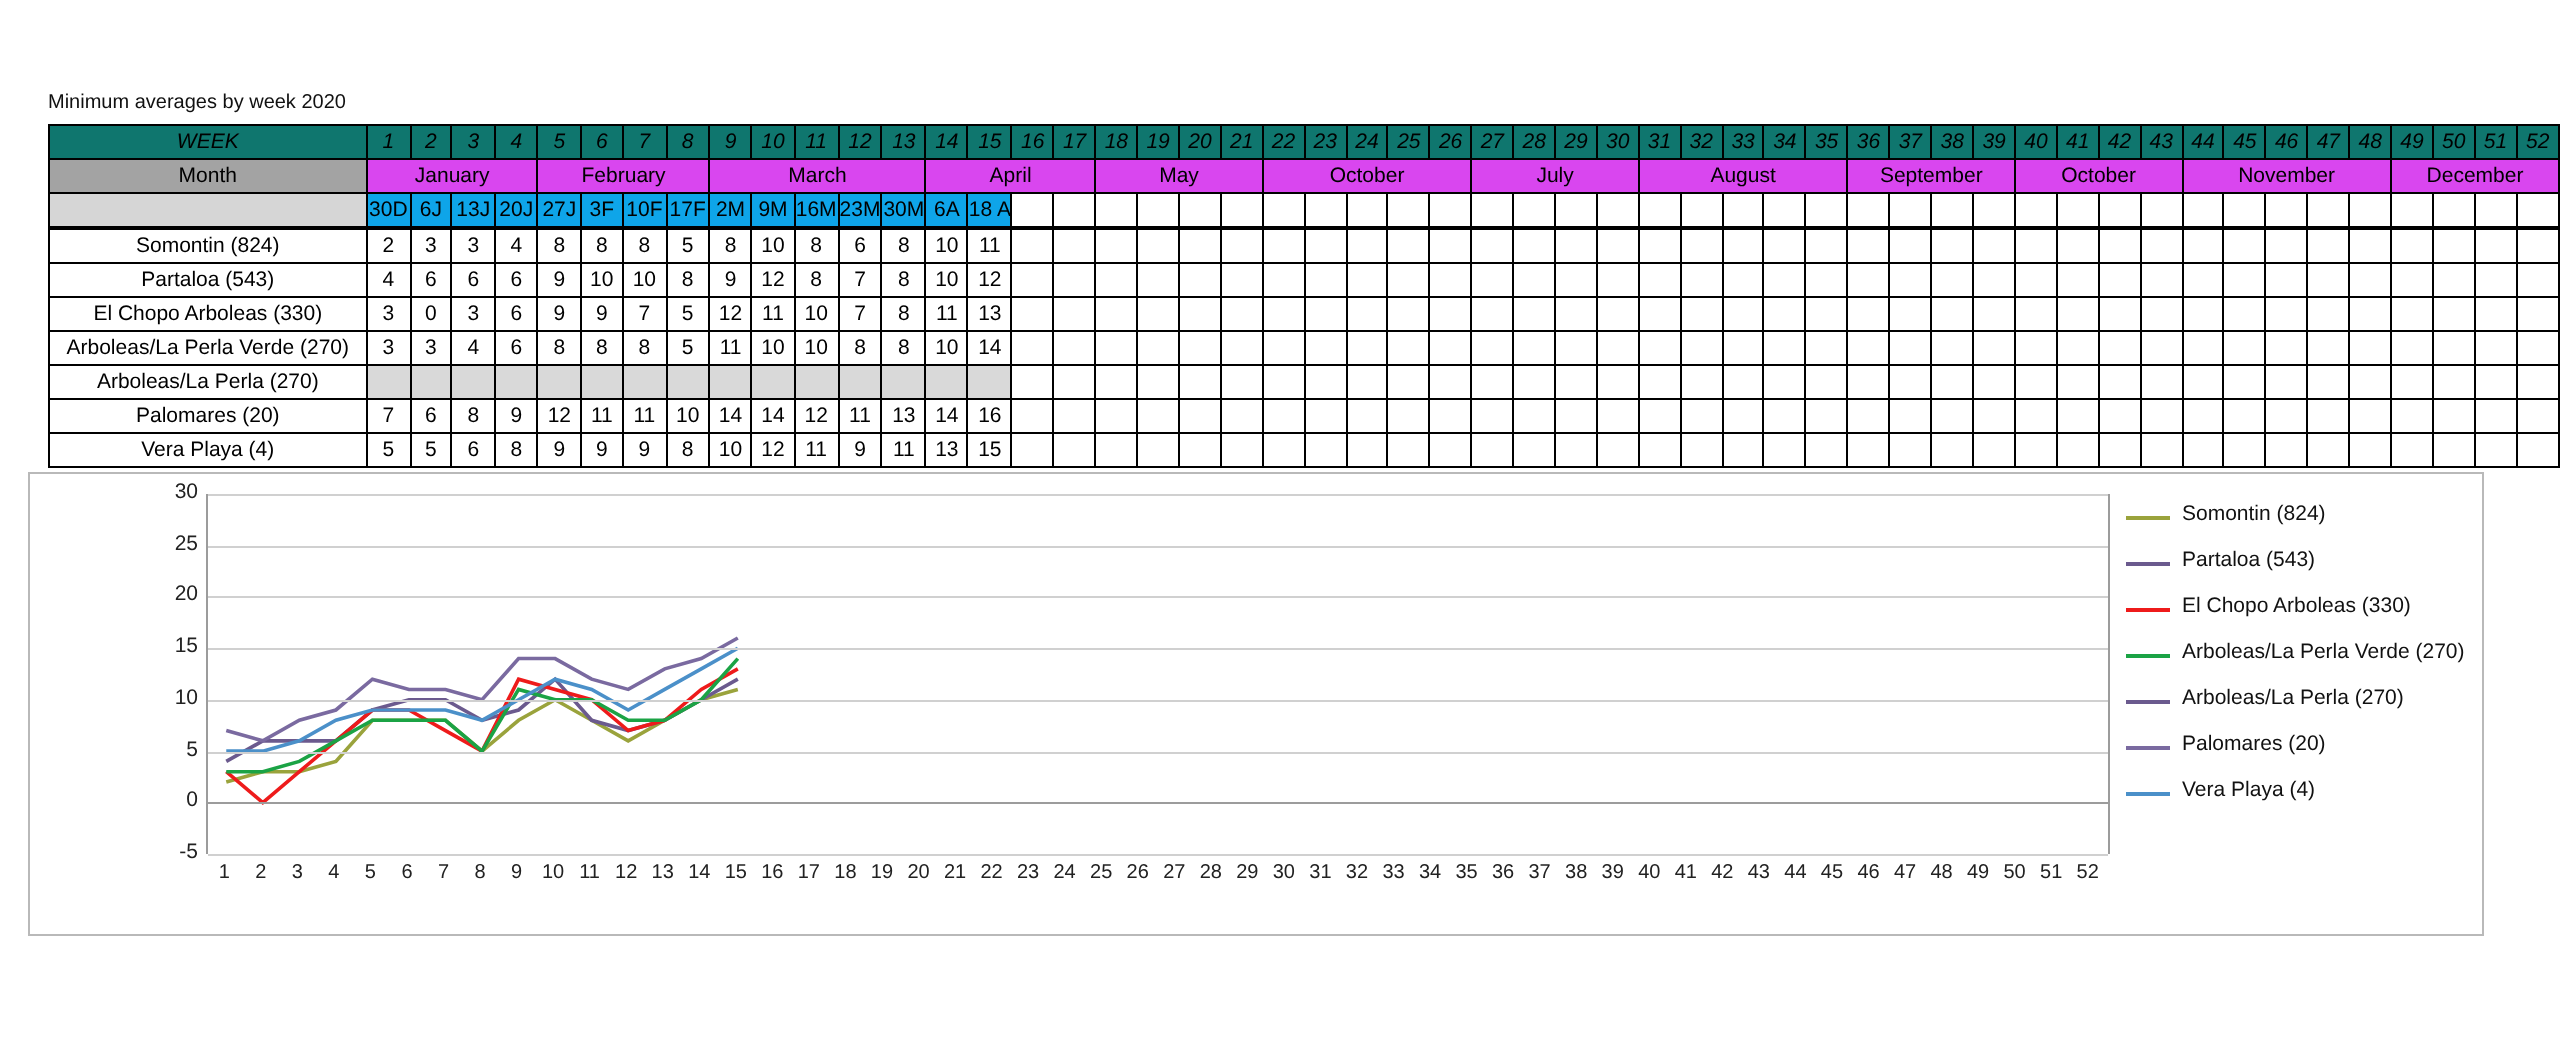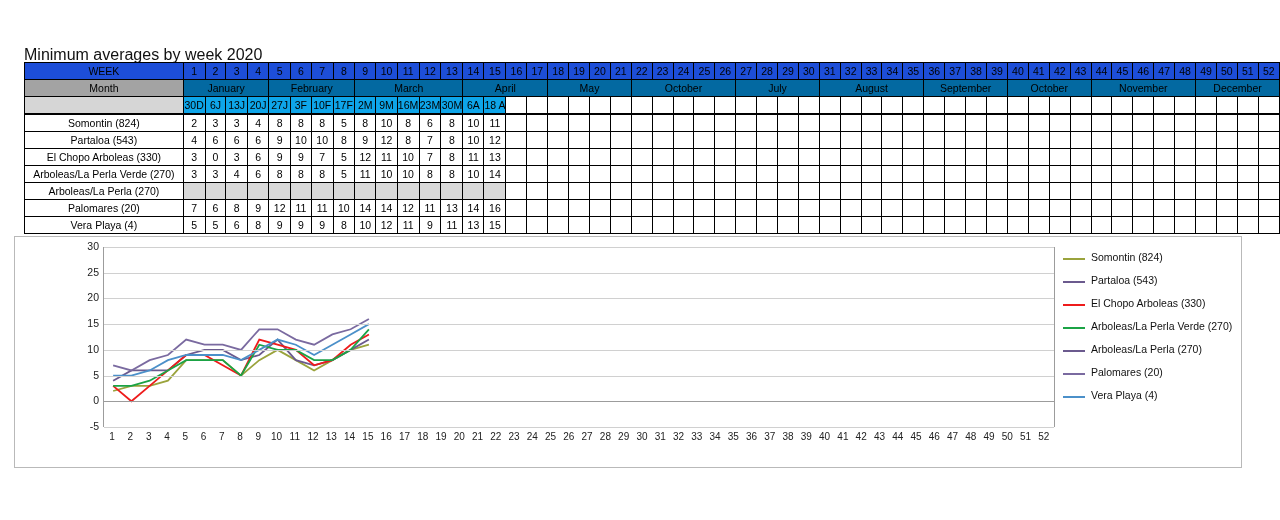--- a/index.html
+++ b/index.html
@@ -9,21 +9,21 @@
     font-family:"Liberation Sans", sans-serif;
     font-size:11px;
     color:#000;
     position:relative;
     overflow:hidden;
   }
   #wrap{position:absolute;left:0;top:0;width:1280px;height:520px;}
 
   .caption{
     position:absolute;left:24px;top:46px;
-    font-size:16px;color:#111;
+    font-size:10px;color:#111;
   }
 
   
   table.grid{
     position:absolute;left:24px;top:62px;
     border-collapse:collapse;
     table-layout:fixed;
     background:#fff;
   }
   table.grid td{
@@ -36,29 +36,29 @@
     line-height:16px;
     overflow:hidden;
     white-space:nowrap;
   }
   .lbl{
     width:160px;
     text-align:left;
     padding-left:3px;
     font-size:11px;
   }
-  .hdrgrey{background:#1d4ed8;font-weight:normal;}
+  .hdrgrey{background:#0f766e;font-weight:normal;font-style:italic;}
   .hdrwhite{background:#a3a3a3;}
   .num{width:21px;}
   .smallrow td{height:12px;line-height:12px;font-size:7px;background:#0ea5e9;}
   .smallrow td.lbl{background:#d6d6d6;}
   .datarow td{background:#ffffff;}
   .datarow td.shade{background:#d9d9d9;}
   .thickline{border-top:2px solid #000 !important;}
-  .monthhdr{background:#0369a1;}
+  .monthhdr{background:#d946ef;}
 
   
   .chartbox{
     position:absolute;left:14px;top:236px;
     width:1226px;height:230px;
     border:1px solid #b9b9b9;
     background:#ffffff;
   }
   .plotarea{
     position:absolute;left:88px;top:10px;

